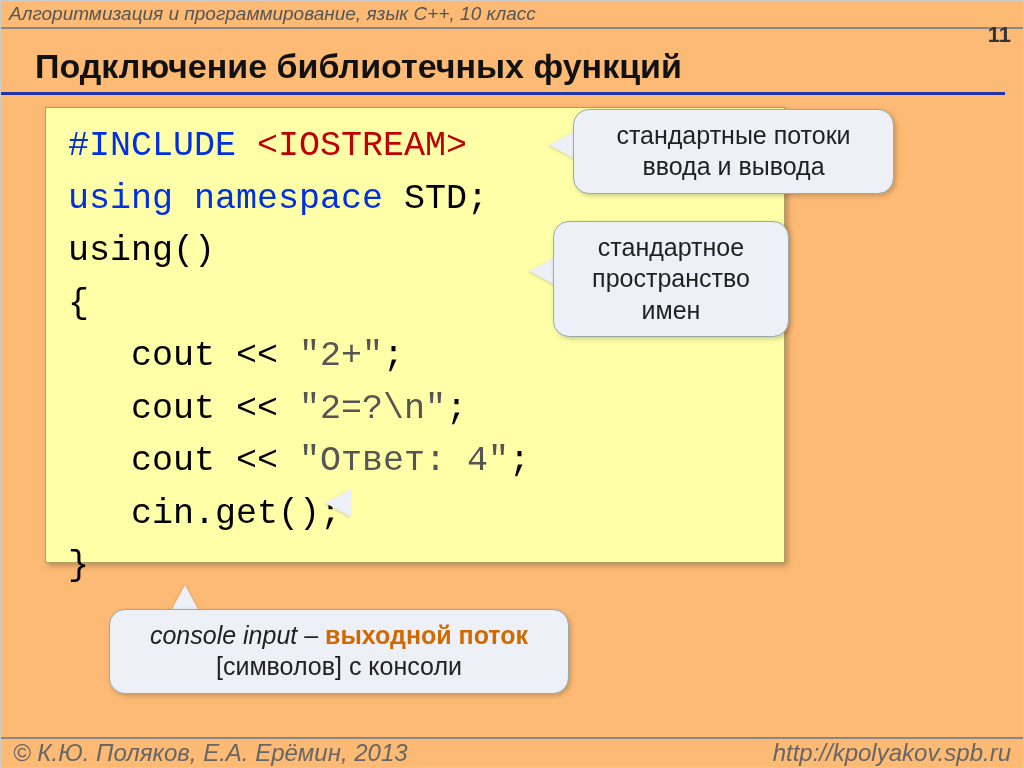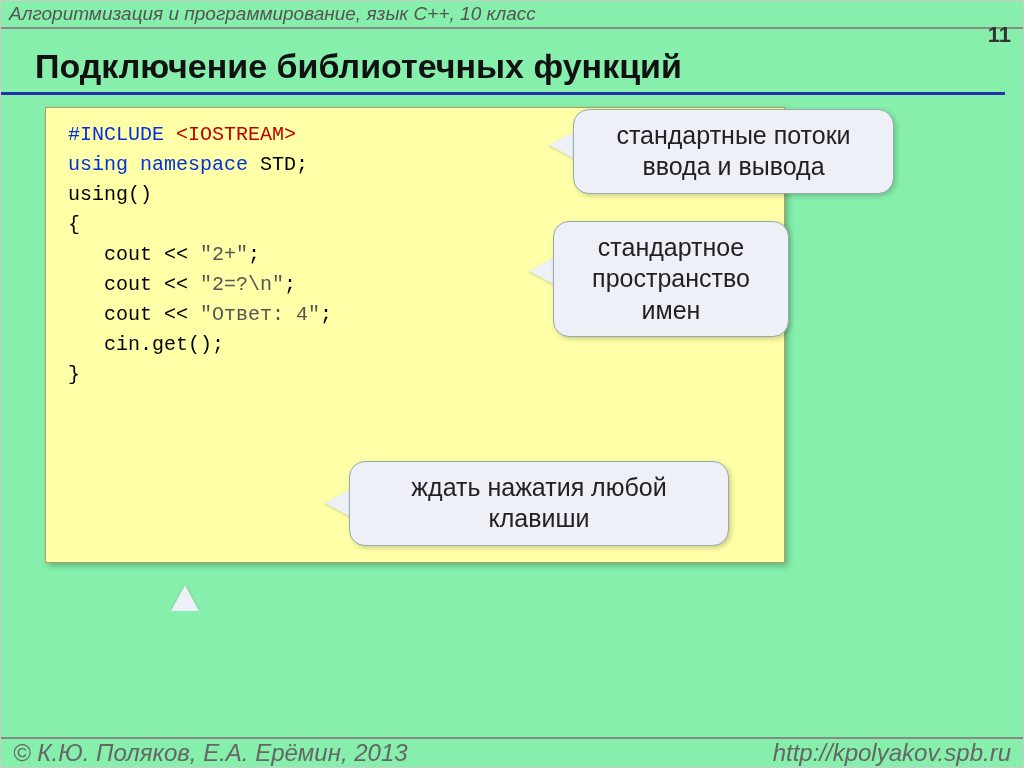--- a/index.html
+++ b/index.html
@@ -1,19 +1,19 @@
 <!DOCTYPE html>
 <html><head>
 <meta charset="utf-8">
 <style>
   * { margin: 0; padding: 0; box-sizing: border-box; }
   html, body { width: 1024px; height: 768px; font-family: Arial, sans-serif; background: #fff; }
   .slide {
     width: 1024px; height: 768px; position: relative;
-    background: #86efac;
+    background: #fdba74;
     border: 1px solid #ccc;
   }
   .header-bar {
     height: 28px;
     border-bottom: 2px solid #888;
     display: flex; align-items: center; justify-content: space-between;
     padding: 0 12px 0 8px;
     color: #555;
     font-style: italic;
     font-size: 19px;
@@ -29,21 +29,21 @@
   }
   .code-box {
     position: absolute;
     left: 44px; top: 106px;
     width: 740px; height: 456px;
     background: #ffffa8;
     border: 1px solid #b0a060;
     box-shadow: 3px 3px 6px rgba(0,0,0,0.25);
     padding: 12px 22px;
     font-family: "Courier New", monospace;
-    font-size: 20px;
+    font-size: 35px;
     line-height: 1.5;
     color: #000;
   }
   .kw-blue { color: #0030e0; }
   .kw-red  { color: #c00000; }
   .str     { color: #555; }
   .callout {
     position: absolute;
     background: #eef0f8;
     border: 1px solid #9aa;
@@ -122,22 +122,24 @@
     <div>}</div>
   </div>
 
   <div class="tail tail-left tail1"></div>
   <div class="callout callout1">стандартные потоки ввода и вывода</div>
 
   <div class="tail tail-left tail2"></div>
   <div class="callout callout2">стандартное пространство имен</div>
 
   <div class="tail tail-left tail3"></div>
-  <div class="callout callout3">ждать нажатия любой клавиши</div>
 
   <div class="tail tail-up tail4"></div>
+  <div class="callout callout4">
+    <span class="it">console input</span><span> – </span><span class="bold orange">выходной поток</span><span> [символов] с консоли</span>
+  </div>
 
   <div class="footer">
     <span>© К.Ю. Поляков, Е.А. Ерёмин, 2013</span>
     <span>http://kpolyakov.spb.ru</span>
   </div>
 
 </div>
 
 </body></html>

